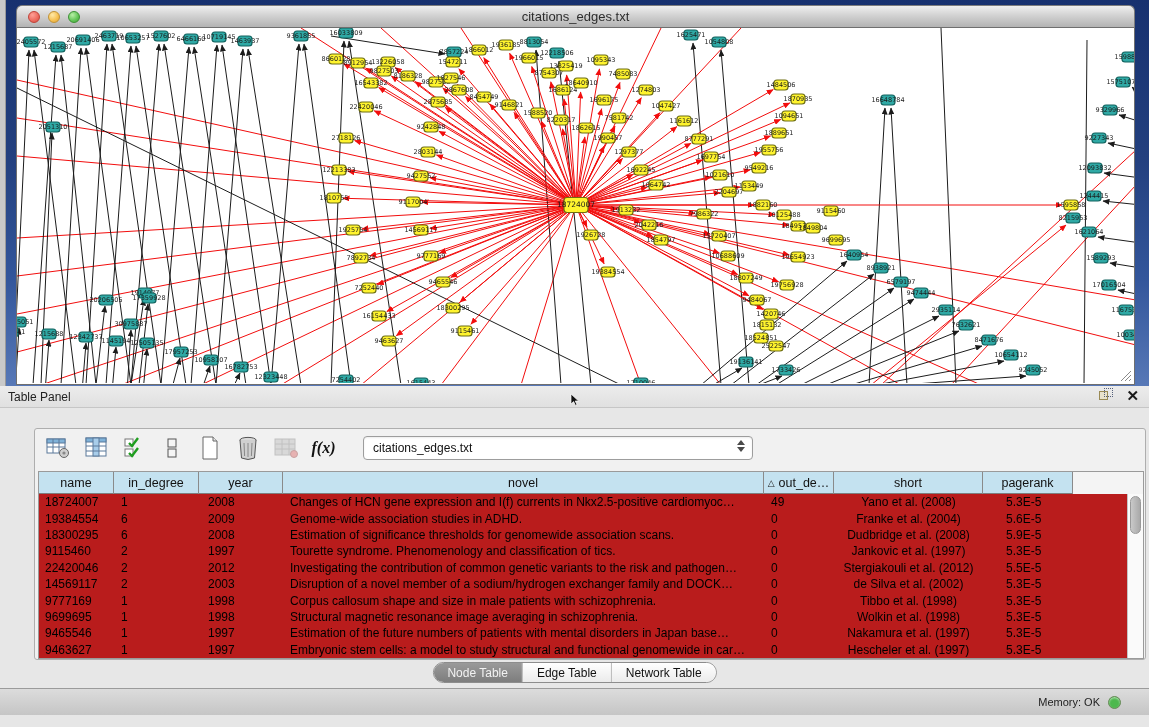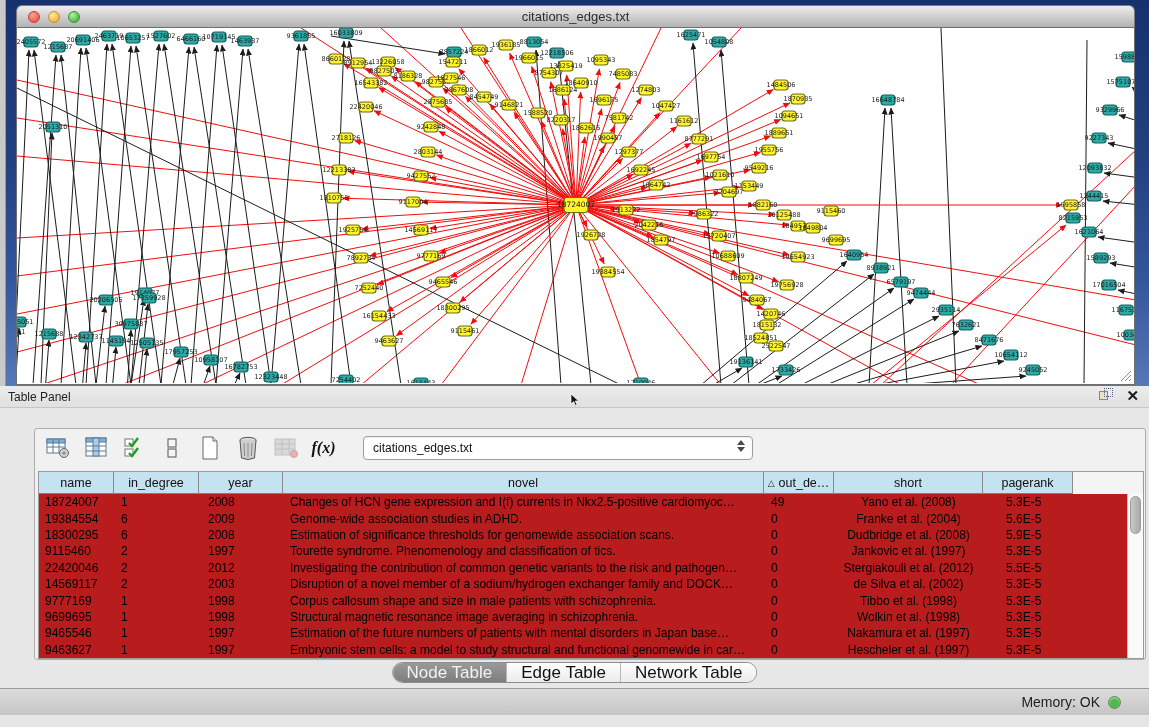--- a/index.html
+++ b/index.html
@@ -61,29 +61,29 @@
   .td { font-size:12px; color:#000; white-space:nowrap; overflow:hidden; }
   .td.c0 { padding-left:6px; } .td.c1 { padding-left:7px; } .td.c2 { padding-left:9px; }
   .td.c3 { padding-left:7px; } .td.c4 { padding-left:7px; }
   .td.c5 { text-align:center; } .td.c6 { padding-left:23px; }
   .vscroll { position:absolute; right:0; top:22px; width:16px; height:164px; background:#fafafa; border-left:1px solid #c4c4c4; }
   .vthumb { position:absolute; left:2px; top:2px; width:11px; height:38px; border-radius:6px;
     background:linear-gradient(90deg,#c9c9c9,#a9a9a9); border:1px solid #999; }
 
   .tabs { position:absolute; left:50%; top:276px; transform:translateX(-50%); height:21px; display:flex;
     border:1px solid #8d8d8d; border-radius:11px; overflow:hidden; background:#fff; }
-  .tab { font-size:17px; padding:0 14px; display:flex; align-items:center; color:#111;
+  .tab { font-size:12px; padding:0 14px; display:flex; align-items:center; color:#111;
     background:linear-gradient(180deg,#ffffff,#ebebeb); border-right:1px solid #b3b3b3; }
   .tab:last-child { border-right:none; }
   .tab.selected { background:linear-gradient(180deg,#9a9a9a,#7d7d7d); color:#f2f2f2; }
 
   .statusbar { position:absolute; left:0; bottom:0; width:1149px; height:27px;
     background:linear-gradient(180deg,#dcdcdc,#c5c5c5); border-top:1px solid #9b9b9b;
     display:flex; align-items:center; justify-content:flex-end; }
-  .mem-label { font-size:14px; color:#222; margin-right:8px; }
+  .mem-label { font-size:11px; color:#222; margin-right:8px; }
   .mem-dot { width:13px; height:13px; border-radius:50%; border:1px solid #6a8a5a; margin-right:28px;
     box-shadow:inset 0 1px 2px rgba(255,255,255,0.6); }
 </style>
 </head>
 <body>
 
 <div class="app">
 
   <div class="top-section">
     <div class="outer-strip"></div>

